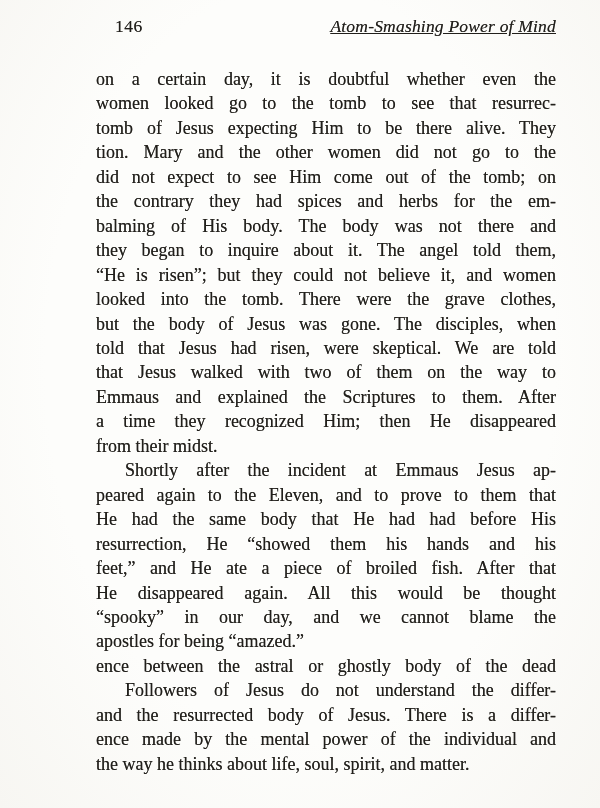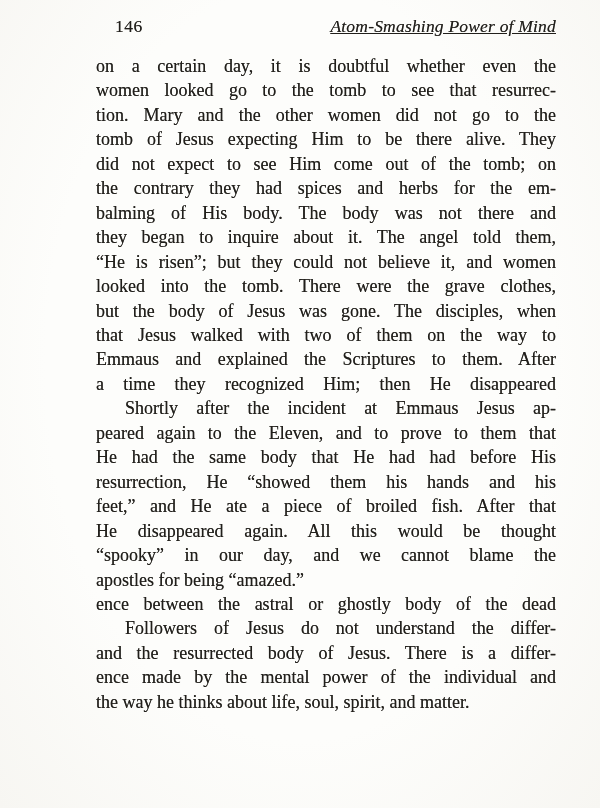--- a/index.html
+++ b/index.html
@@ -34,21 +34,21 @@
     padding-left: 19px;
     letter-spacing: 0.5px;
   }
   .running-title {
     font-style: italic;
     letter-spacing: 0.2px;
     text-decoration: underline;
   }
   .text-block {
     position: absolute;
-    top: 54px;
+    top: 67px;
     left: 96px;
     width: 460px;
     font-size: 18px;
     line-height: 24.45px;
     text-shadow: 0 0 0.6px rgba(33, 31, 27, 0.7);
   }
   .line {
     text-align: justify;
     text-align-last: justify;
     white-space: normal;
@@ -64,32 +64,34 @@
 <body>
 
 <div class="page">
   <div class="running-head">
     <span class="folio">146</span>
     <span class="running-title">Atom-Smashing Power of Mind</span>
   </div>
   <div class="text-block" id="text-block">
       <div class="line">on a certain day, it is doubtful whether even the</div>
       <div class="line">women looked go to the tomb to see that resurrec-</div>
+      <div class="line">tomb of Jesus expecting Him to be there alive. They</div>
       <div class="line">tion. Mary and the other women did not go to the</div>
-      <div class="line">tomb of Jesus expecting Him to be there alive. They</div>
       <div class="line">did not expect to see Him come out of the tomb; on</div>
       <div class="line">the contrary they had spices and herbs for the em-</div>
       <div class="line">balming of His body. The body was not there and</div>
       <div class="line">they began to inquire about it. The angel told them,</div>
       <div class="line">“He is risen”; but they could not believe it, and women</div>
       <div class="line">looked into the tomb. There were the grave clothes,</div>
       <div class="line">but the body of Jesus was gone. The disciples, when</div>
+      <div class="line">told that Jesus had risen, were skeptical. We are told</div>
       <div class="line">that Jesus walked with two of them on the way to</div>
       <div class="line">Emmaus and explained the Scriptures to them. After</div>
       <div class="line">a time they recognized Him; then He disappeared</div>
+      <div class="line last">from their midst.</div>
       <div class="line indent">Shortly after the incident at Emmaus Jesus ap-</div>
       <div class="line">peared again to the Eleven, and to prove to them that</div>
       <div class="line">He had the same body that He had had before His</div>
       <div class="line">resurrection, He “showed them his hands and his</div>
       <div class="line">feet,” and He ate a piece of broiled fish. After that</div>
       <div class="line">He disappeared again. All this would be thought</div>
       <div class="line">“spooky” in our day, and we cannot blame the</div>
       <div class="line last">apostles for being “amazed.”</div>
       <div class="line">ence between the astral or ghostly body of the dead</div>
       <div class="line indent">Followers of Jesus do not understand the differ-</div>

